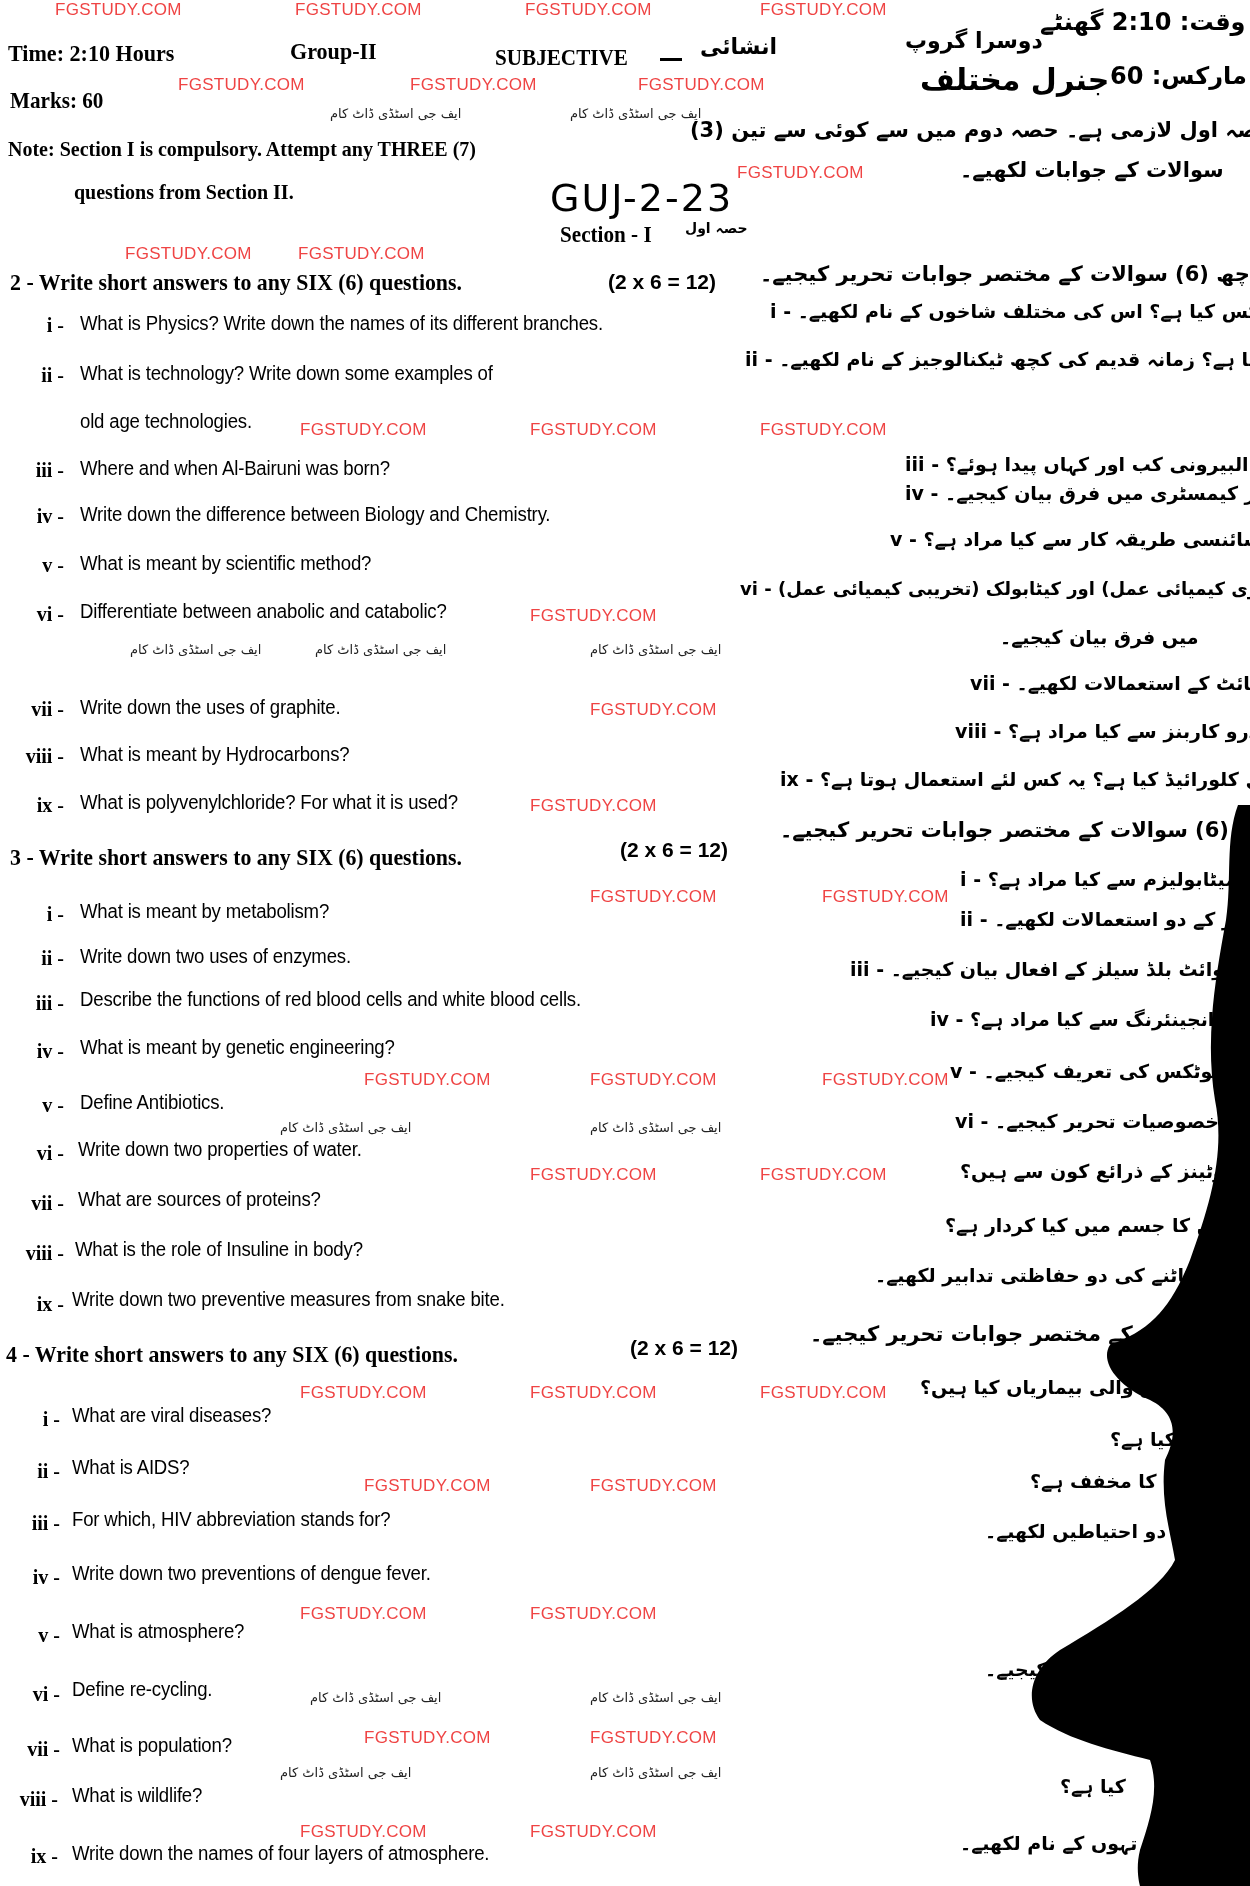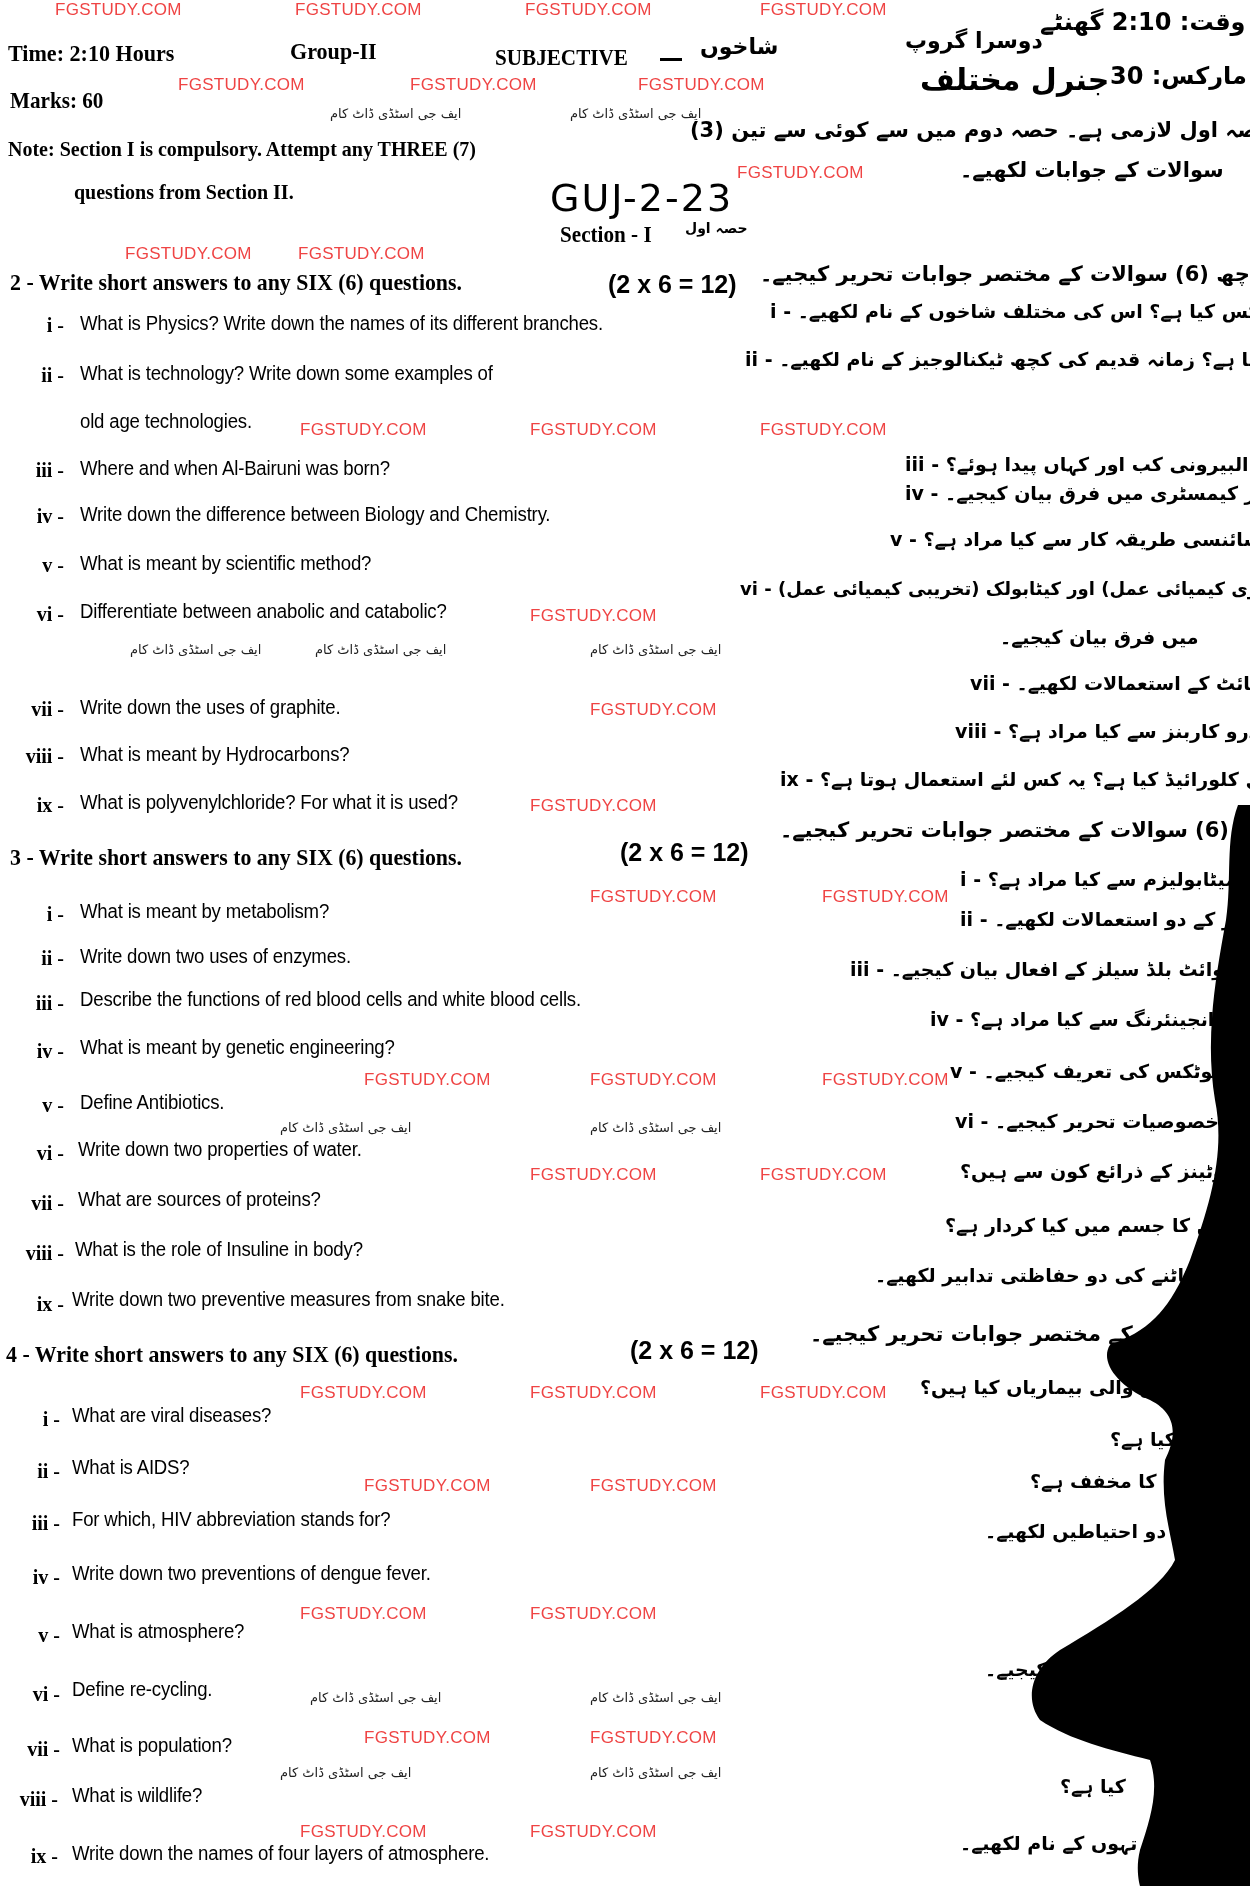--- a/index.html
+++ b/index.html
@@ -3,21 +3,21 @@
 <meta charset="utf-8">
 <style>
   html, body { margin:0; padding:0; background:#fff; }
   body { width:1250px; height:1886px; position:relative; overflow:hidden; color:#000; }
   .abs { position:absolute; white-space:nowrap; }
   .wm { font-family:"Liberation Sans", sans-serif; font-size:17px; color:#ef4444; letter-spacing:0.3px; }
   .wm-ur { font-family:"DejaVu Sans", sans-serif; font-size:13px; color:#222; direction:rtl; }
   .hdr { font-family:"Liberation Serif", serif; font-weight:bold; font-size:24px; transform:scaleX(0.92); transform-origin:left; }
   .note { font-family:"Liberation Serif", serif; font-weight:bold; font-size:20px; }
   .qh { font-family:"Liberation Serif", serif; font-weight:bold; font-size:23px; transform:scaleX(0.95); transform-origin:left; }
-  .marks { font-family:"Liberation Sans", sans-serif; font-weight:bold; font-size:25px; }
+  .marks { font-family:"Liberation Sans", sans-serif; font-weight:bold; font-size:21px; }
   .qn { font-family:"Liberation Serif", serif; font-weight:bold; font-size:20px; width:64px; text-align:right; }
   .qt { font-family:"Liberation Sans", sans-serif; font-size:20px; letter-spacing:-0.2px; transform:scaleX(0.93); transform-origin:left; }
   .ur { font-family:"DejaVu Sans", sans-serif; font-weight:bold; font-size:19px; direction:rtl; text-align:right; }
   .ur-big { font-family:"DejaVu Sans", sans-serif; font-weight:bold; font-size:24px; direction:rtl; }
   .hand { font-family:"DejaVu Sans", sans-serif; font-size:38px; font-weight:normal; letter-spacing:2px; }
 </style>
 </head>
 <body>
 
 <div class="abs wm" style="left:55px;top:0px;">FGSTUDY.COM</div>
@@ -64,25 +64,25 @@
 <div class="abs wm-ur" style="left:590px;top:1120px;">ایف جی اسٹڈی ڈاٹ کام</div>
 <div class="abs wm-ur" style="left:310px;top:1690px;">ایف جی اسٹڈی ڈاٹ کام</div>
 <div class="abs wm-ur" style="left:590px;top:1690px;">ایف جی اسٹڈی ڈاٹ کام</div>
 <div class="abs wm-ur" style="left:280px;top:1765px;">ایف جی اسٹڈی ڈاٹ کام</div>
 <div class="abs wm-ur" style="left:590px;top:1765px;">ایف جی اسٹڈی ڈاٹ کام</div>
 
 <div class="abs hdr" style="left:8px;top:40px;">Time: 2:10 Hours</div>
 <div class="abs hdr" style="left:290px;top:38px;">Group-II</div>
 <div class="abs hdr" style="left:495px;top:45px;font-size:23px;">SUBJECTIVE</div>
 <div class="abs" style="left:660px;top:58px;width:22px;height:3px;background:#000;"></div>
-<div class="abs ur-big" style="left:700px;top:34px;font-size:22px;">شاخوں</div>
+<div class="abs ur-big" style="left:700px;top:34px;font-size:22px;">انشائی</div>
 <div class="abs ur-big" style="left:905px;top:28px;font-size:22px;">دوسرا گروپ</div>
 <div class="abs ur-big" style="left:1040px;top:8px;">وقت: 2:10 گھنٹے</div>
 <div class="abs ur-big" style="left:920px;top:62px;font-size:30px;">جنرل مختلف</div>
-<div class="abs ur-big" style="left:1110px;top:62px;">مارکس: 30</div>
+<div class="abs ur-big" style="left:1110px;top:62px;">مارکس: 60</div>
 <div class="abs hdr" style="left:10px;top:88px;font-size:23px;">Marks: 60</div>
 
 <div class="abs note" style="left:8px;top:138px;">Note:  Section I is compulsory.  Attempt any THREE (7)</div>
 <div class="abs note" style="left:74px;top:181px;">questions from Section II.</div>
 <div class="abs ur-big" style="left:690px;top:118px;font-size:21px;">نوٹ: حصہ اول لازمی ہے۔ حصہ دوم میں سے کوئی سے تین (3)</div>
 <div class="abs ur-big" style="left:960px;top:158px;font-size:21px;">سوالات کے جوابات لکھیے۔</div>
 
 <div class="abs hand" style="left:550px;top:176px;">GUJ-2-23</div>
 
 <div class="abs hdr" style="left:560px;top:222px;font-size:23px;">Section - I</div>

